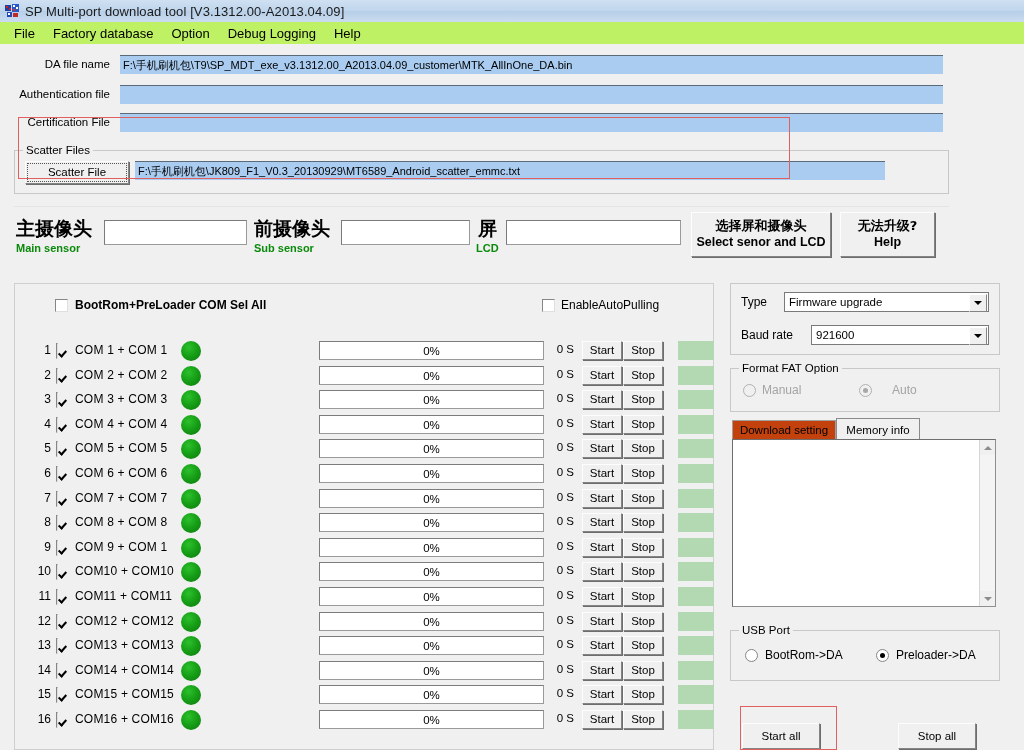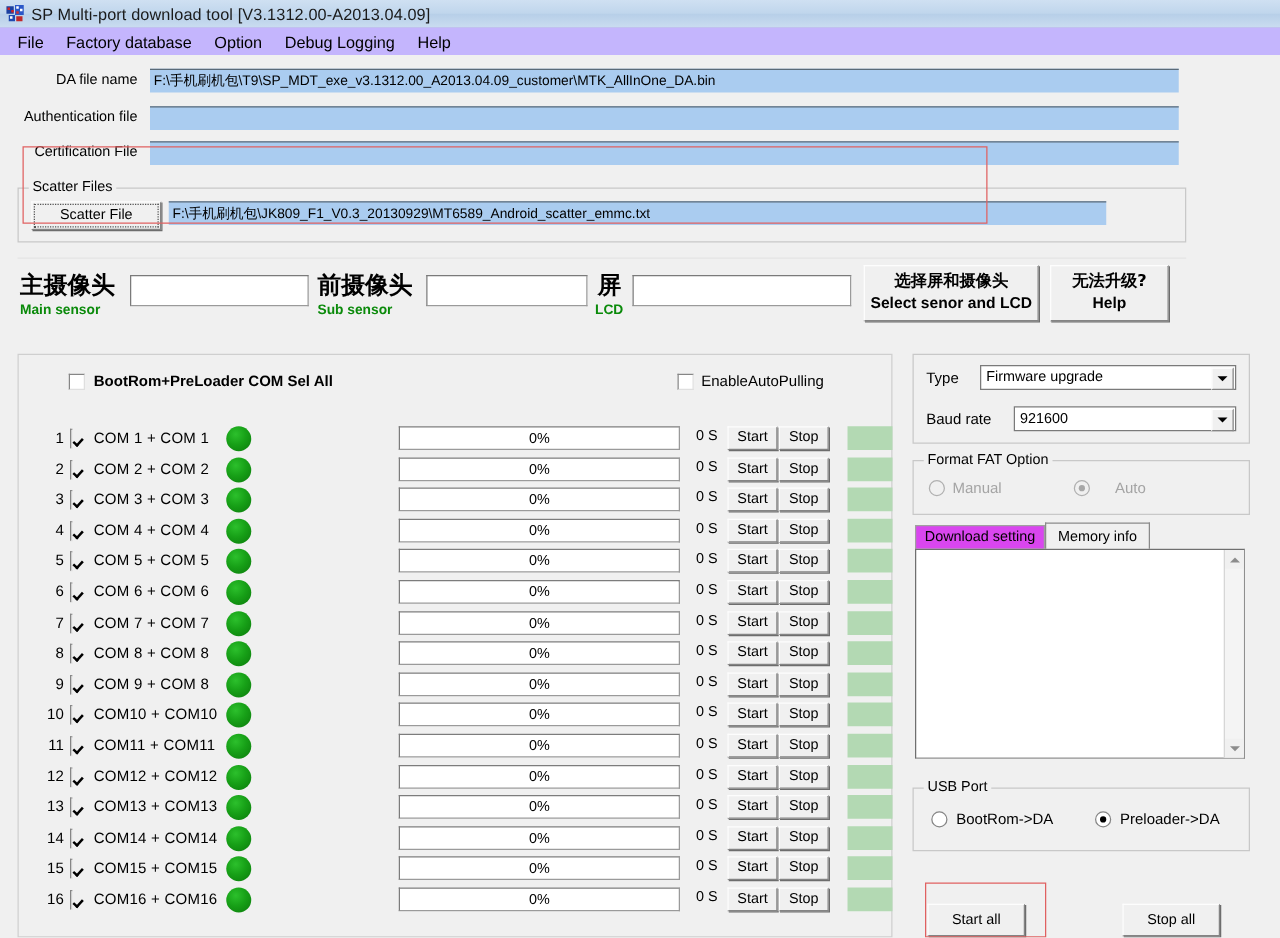--- a/index.html
+++ b/index.html
@@ -21,21 +21,21 @@
     display:flex;align-items:center;
   }
   .title-icon{
     width:15px;height:14px;margin-left:5px;margin-right:5px;position:relative;flex:0 0 auto;
   }
   .title-text{font-size:13px;color:#1a1a1a;letter-spacing:0.1px;white-space:nowrap;}
 
   
   .menubar{
     position:absolute;left:0;top:22px;width:1024px;height:22px;
-    background:#c4b5fd;display:flex;align-items:center;
+    background:#bef264;display:flex;align-items:center;
   }
   .menu-item{font-size:13px;padding:1px 9px;color:#000;cursor:default;white-space:nowrap;}
   .menu-item:first-child{margin-left:5px;}
 
   
   .filerow{position:absolute;height:20px;display:flex;align-items:center;}
   .filelabel{
     font-size:11.5px;color:#000;text-align:right;white-space:nowrap;
   }
   .fileinput{
@@ -141,21 +141,21 @@
     content:"";position:absolute;left:3px;top:3px;width:5px;height:5px;border-radius:50%;background:#000;
   }
   .radio.dis{border-color:#b0b0b0;background:#f0f0f0;}
   .radio.dis.sel:after{background:#a8a8a8;}
   .dis-text{color:#a4a4a4;}
 
   .tabstrip{position:absolute;left:7px;top:137px;width:264px;height:20px;}
   .tab{
     position:absolute;top:0;height:20px;box-sizing:border-box;
     font-size:11.5px;color:#000;display:flex;align-items:center;justify-content:center;
-    background:#d946ef;
+    background:#c2410c;
   }
   .tab.inactive{border-bottom:1px solid #8a8a8a;}
   .tab.active{background:#f0f0f0;}
 
   .memobox{
     position:absolute;left:7px;top:156px;width:264px;height:168px;
     background:#fff;border:1px solid #8f8f8f;border-top-color:#6f6f6f;border-left-color:#6f6f6f;
     box-sizing:border-box;
   }
   .vscroll{
@@ -347,21 +347,21 @@
           <span class="led"></span>
           <span class="pbar">0%</span>
           <span class="secs">0 S</span>
           <span class="btn btn-start">Start</span>
           <span class="btn btn-stop">Stop</span>
           <span class="greenbox"></span>
         </div>
         <div class="comrow" style="top: 252px;">
           <span class="rownum">9</span>
           <span class="rowcheck"><span class="cbox checked"></span></span>
-          <span class="rowlabel">COM 9 + COM 8</span>
+          <span class="rowlabel">COM 9 + COM 1</span>
           <span class="led"></span>
           <span class="pbar">0%</span>
           <span class="secs">0 S</span>
           <span class="btn btn-start">Start</span>
           <span class="btn btn-stop">Stop</span>
           <span class="greenbox"></span>
         </div>
         <div class="comrow" style="top: 276px;">
           <span class="rownum">10</span>
           <span class="rowcheck"><span class="cbox checked"></span></span>

